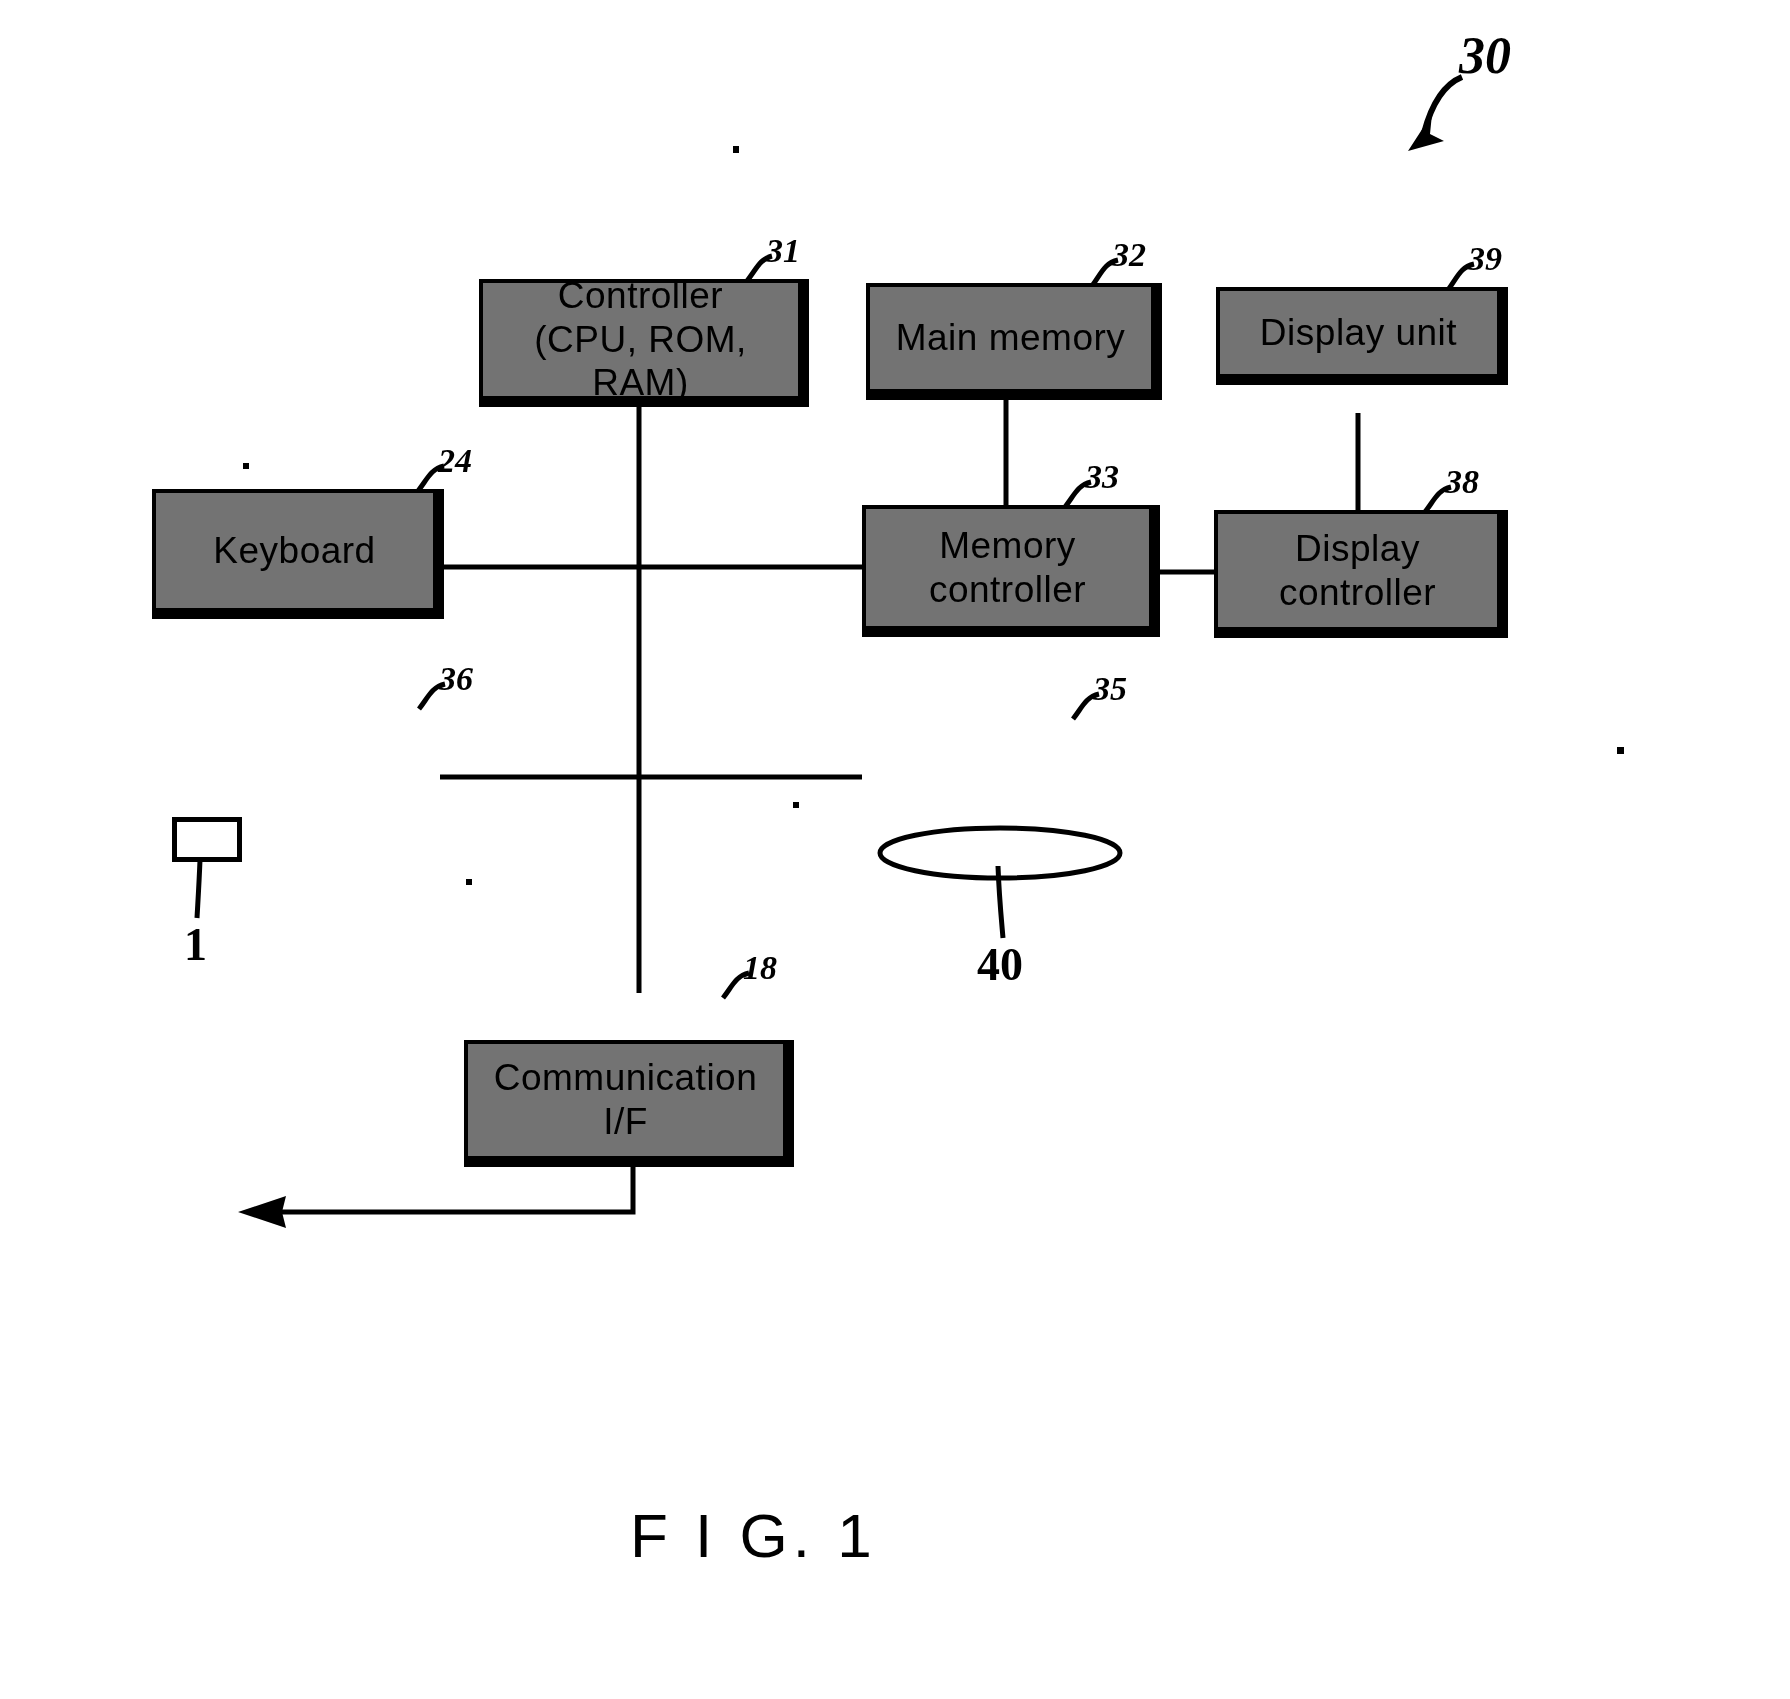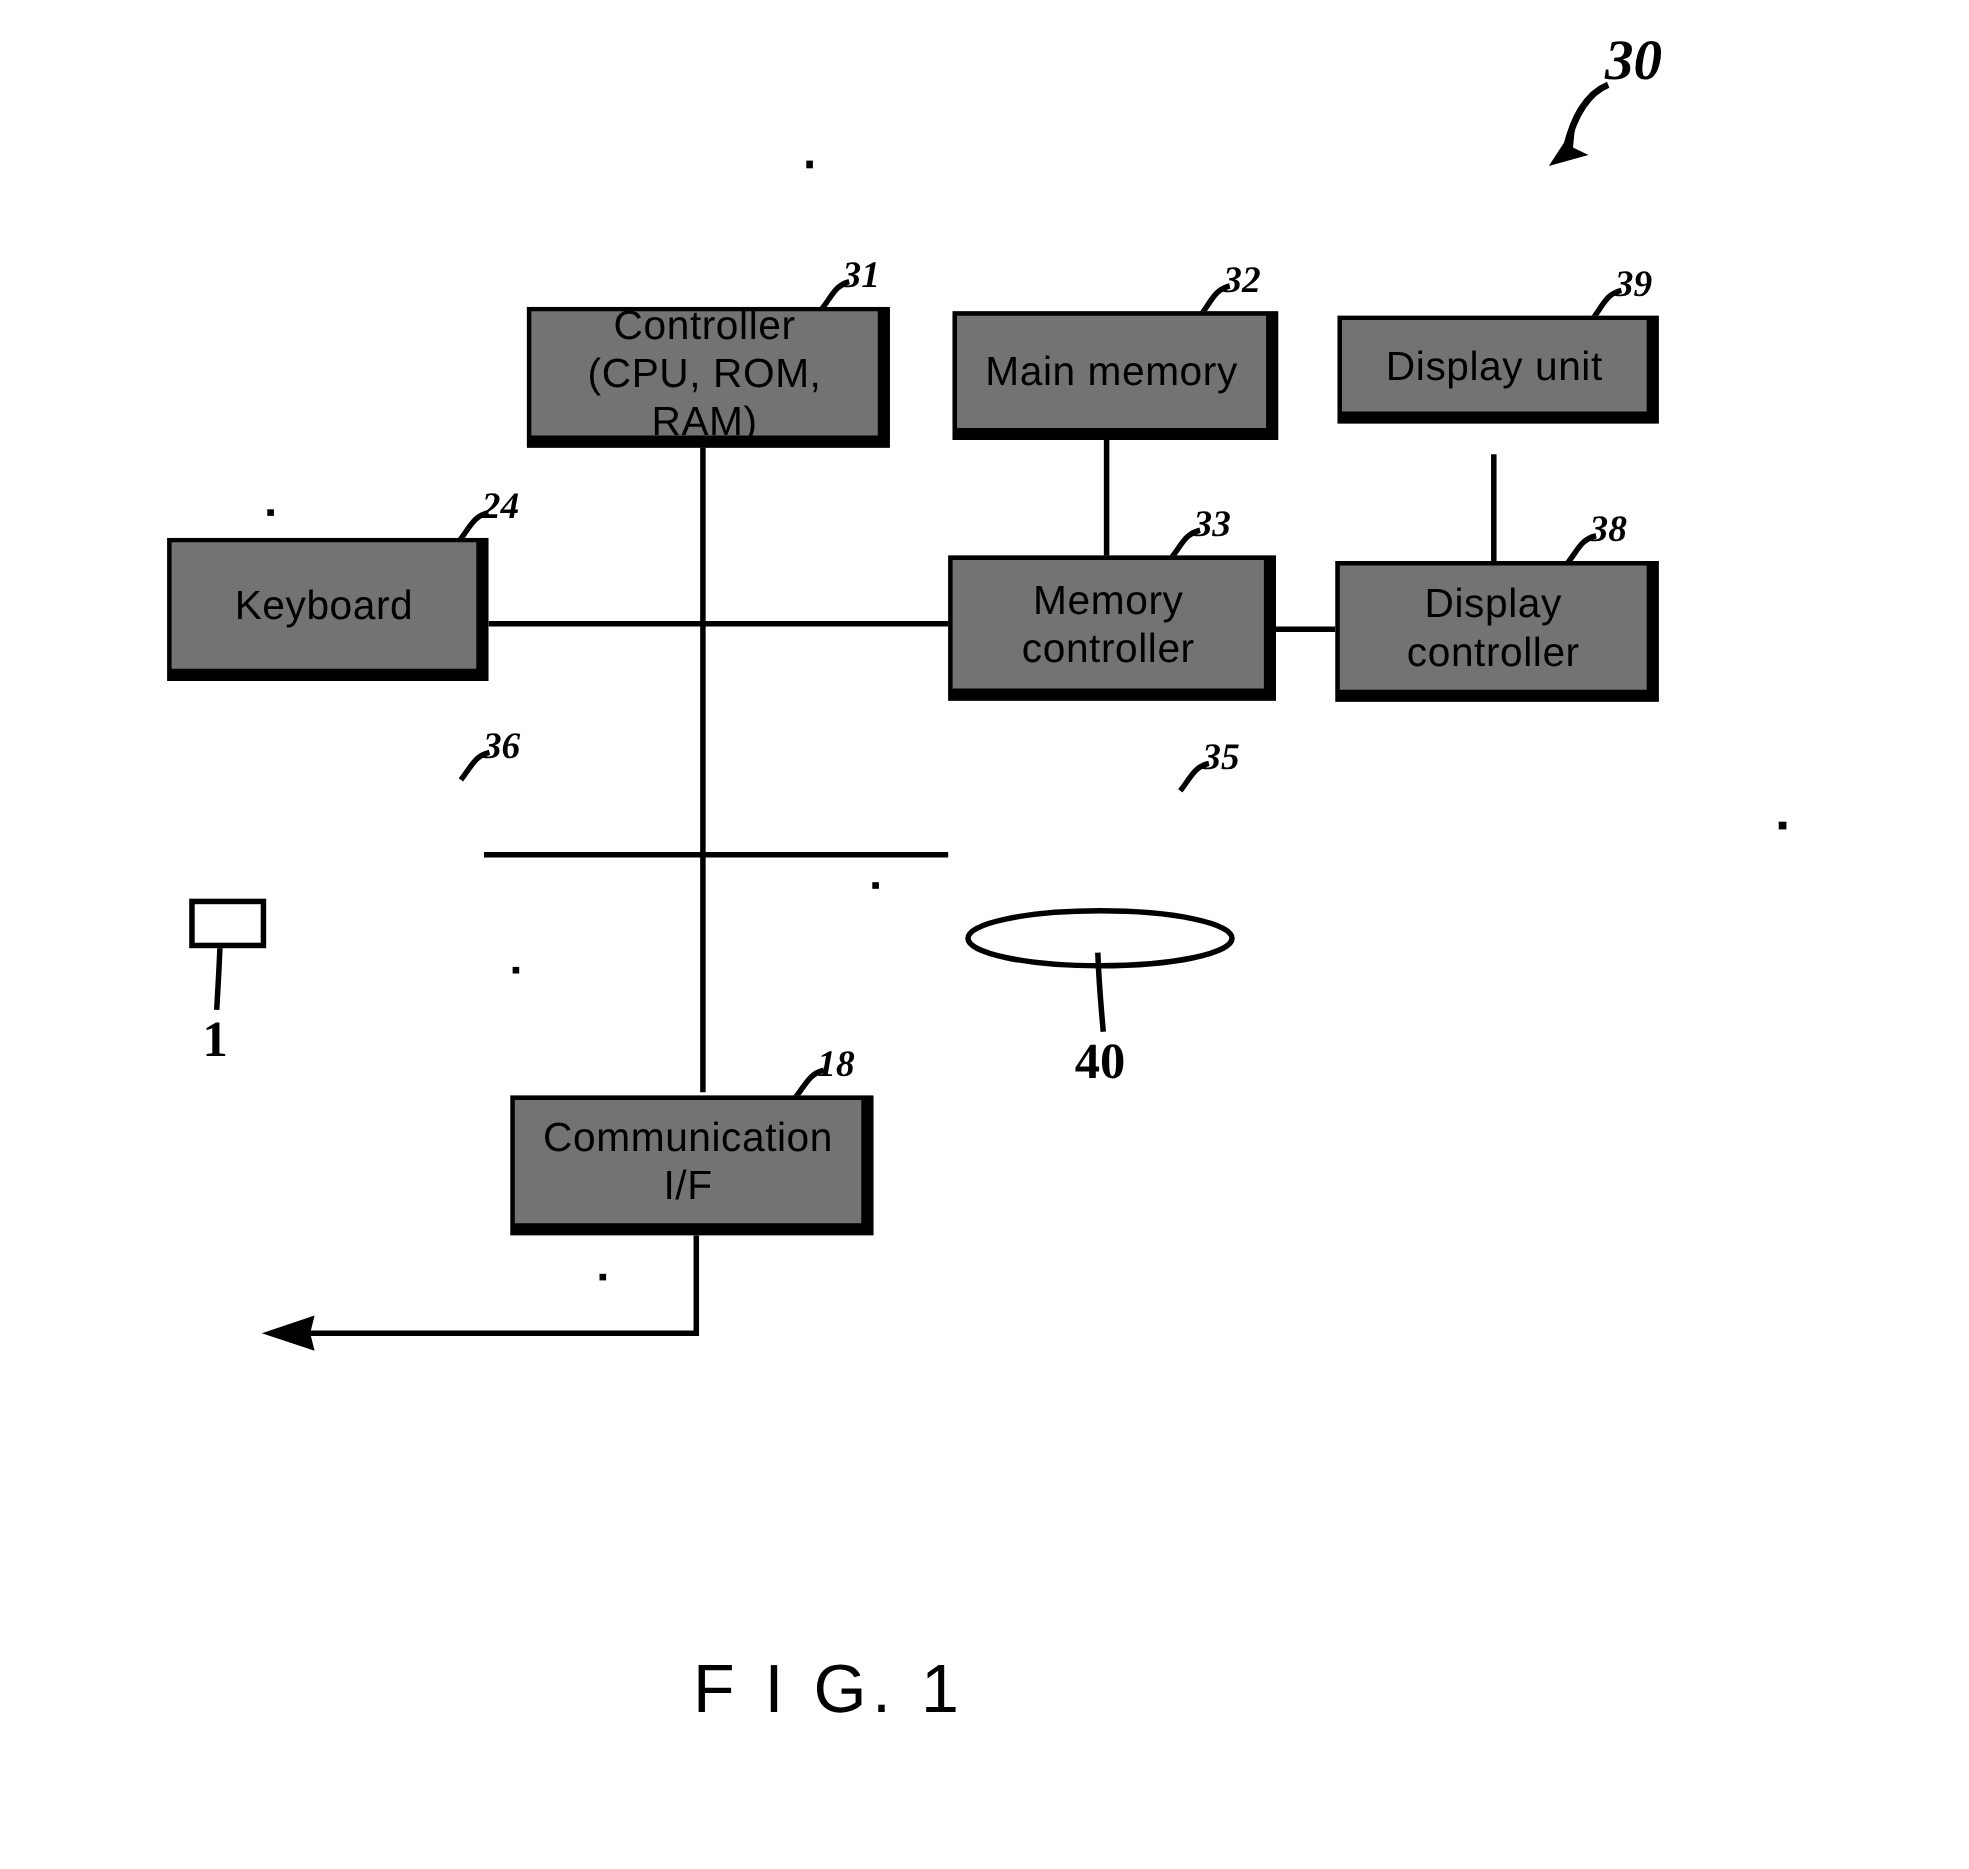--- a/index.html
+++ b/index.html
@@ -172,21 +172,21 @@
   </div>
   <div class="ref" style="left:1445px; top:463px;">38</div>
 
   <div class="inner-rect" style="left:172px; top:817px; width:70px; height:45px;"></div>
   <div class="plain-ref" style="left:184px; top:918px;">1</div>
   <div class="ref" style="left:439px; top:660px;">36</div>
 
   <div class="plain-ref" style="left:977px; top:938px;">40</div>
   <div class="ref" style="left:1093px; top:670px;">35</div>
 
-  <div class="box" style="left:464px; top:996px; width:330px; height:127px;">
+  <div class="box" style="left:464px; top:1040px; width:330px; height:127px;">
     <span class="box-label">Communication I/F</span>
   </div>
   <div class="ref" style="left:743px; top:949px;">18</div>
 
 
   <div class="ref" style="left:1459px; top:26px; font-size:52px;">30</div>
 
   <div class="fig-caption" style="left:630px; top:1500px;">F I G. 1</div>
 
   <div class="speck" style="left:733px; top:146px; width:6px; height:7px;"></div>

